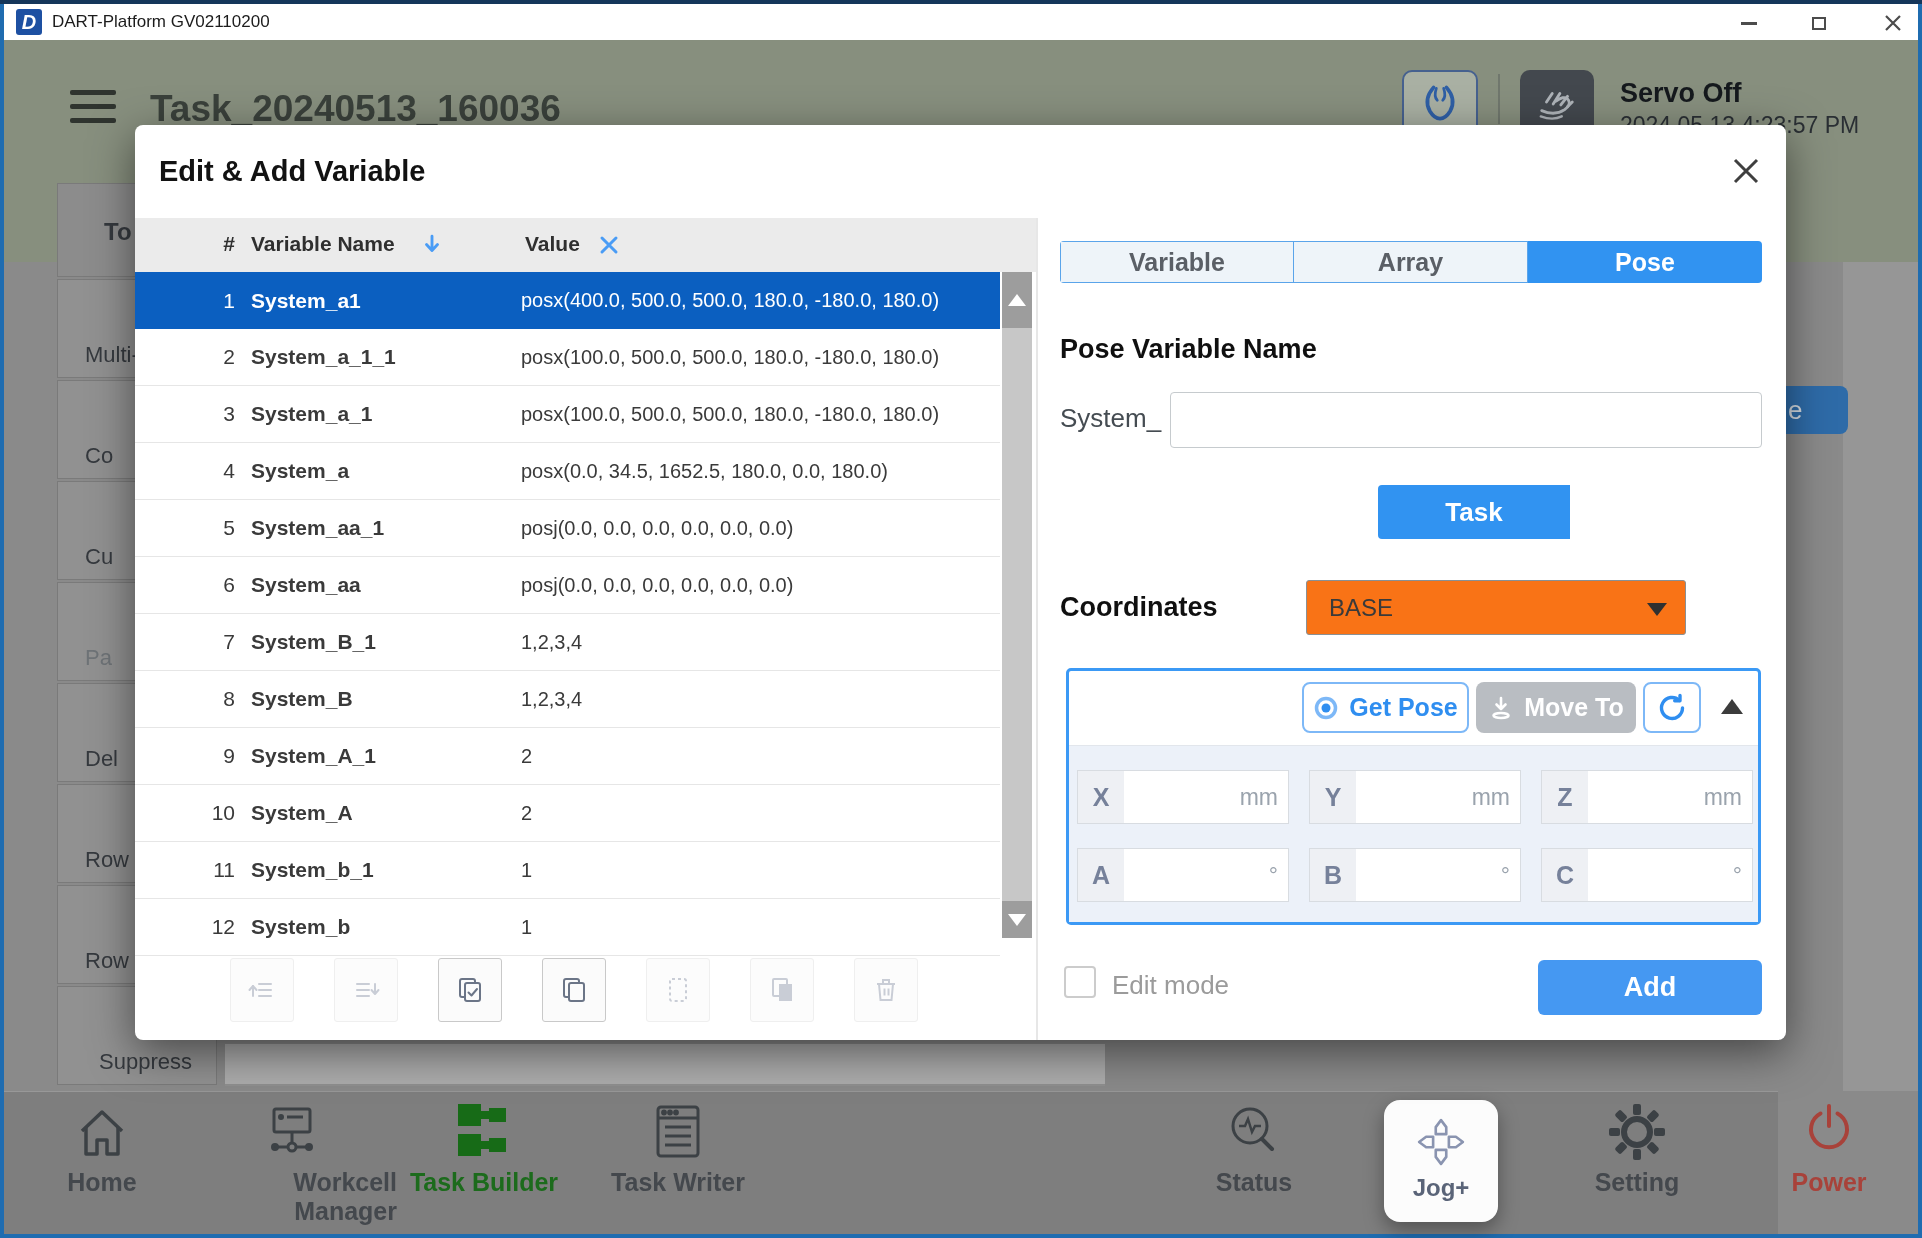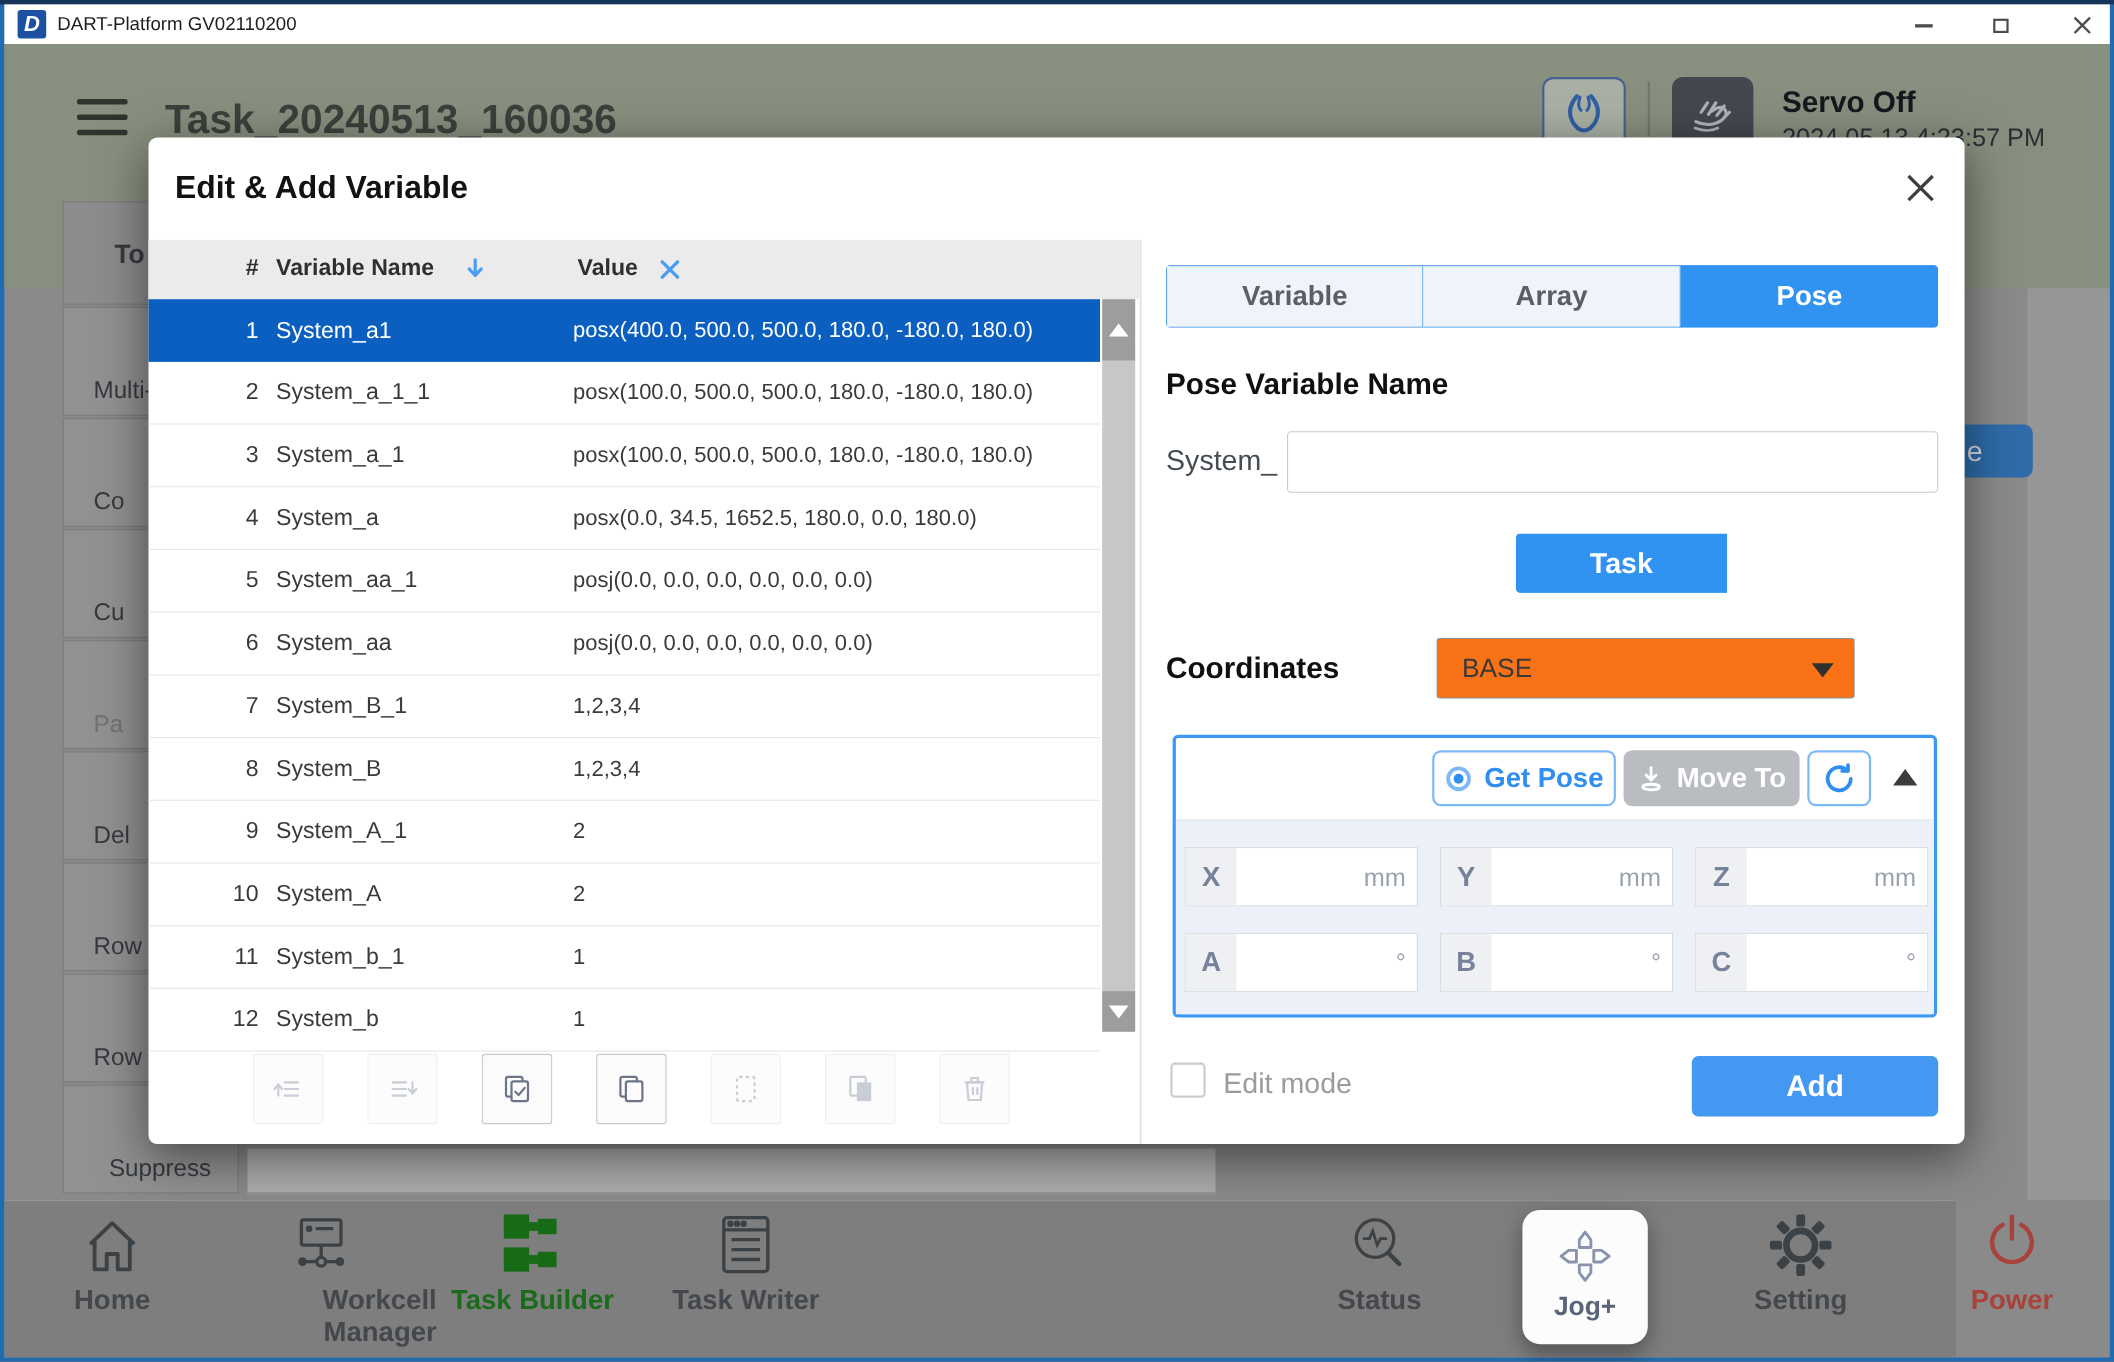--- a/index.html
+++ b/index.html
@@ -57,38 +57,38 @@
   .thead { position:absolute; left:0; top:93px; width:901px; height:54px; background:#EBEBEB; font-size:21px; font-weight:bold; color:#2F2F2F; }
   .thead .h-idx { position:absolute; left:72px; top:14px; width:28px; text-align:right; }
   .thead .h-name { position:absolute; left:116px; top:14px; }
   .thead .h-sort { position:absolute; left:286px; top:15px; }
   .thead .h-val { position:absolute; left:390px; top:14px; }
   .thead .h-x { position:absolute; left:464px; top:17px; }
 
   .rows { position:absolute; left:0; top:147px; width:865px; }
   .trow { height:57px; display:flex; align-items:center; font-size:21px; color:#3A3A3A; border-bottom:1px solid #E6E6E6; }
   .trow .c-n { width:100px; text-align:right; }
-  .trow .c-name { margin-left:16px; width:270px; }
+  .trow .c-name { margin-left:16px; width:270px;font-weight:bold; }
   .trow .c-val { flex:1; font-size:20px; }
   .trow.sel { background:#0B5FC0; color:#fff; border-bottom:none; }
 
   .sb-up, .sb-down { position:absolute; left:867px; width:30px; background:#9D9D9D; display:flex; align-items:center; justify-content:center; }
   .sb-up { top:147px; height:56px; }
   .sb-down { top:776px; height:37px; }
   .sb-track { position:absolute; left:867px; top:203px; width:30px; height:573px; background:#C7C7C7; }
   .tri-up { width:0; height:0; border-left:9px solid transparent; border-right:9px solid transparent; border-bottom:12px solid #fff; }
   .tri-down { width:0; height:0; border-left:9px solid transparent; border-right:9px solid transparent; border-top:12px solid #fff; }
   .divider-v { position:absolute; left:901px; top:93px; width:2px; height:822px; background:#E7E7E7; }
 
   .toolbar { position:absolute; left:95px; top:833px; display:flex; gap:40px; }
   .tbtn { width:64px; height:64px; border-radius:3px; display:flex; align-items:center; justify-content:center;
           background:#FCFCFC; border:1px solid #EFEFEF; color:#C9CDD6; }
   .tbtn.en { background:#FBFBFB; border:1px solid #C9C9C9; color:#6B7587; }
 
-  .tabs { position:absolute; left:925px; top:116px; width:702px; height:57px; display:flex; border-radius:4px; overflow:hidden; }
+  .tabs { position:absolute; left:925px; top:116px; width:702px; height:42px; display:flex; border-radius:4px; overflow:hidden; }
   .tab { width:234px; display:flex; align-items:center; justify-content:center; font-size:25px; font-weight:bold;
          color:#5A5F66; background:#EEF4F9; border:1px solid #5AA4EA; }
   .tab + .tab { border-left:none; }
   .tab.active { background:#3193F1; color:#fff; border:none; }
 
   .pv-heading { position:absolute; left:925px; top:209px; font-size:27px; font-weight:bold; color:#101010; }
   .pv-prefix { position:absolute; left:925px; top:278px; font-size:26px; color:#454C52; }
   .pv-input { position:absolute; left:1035px; top:267px; width:592px; height:56px; border:1px solid #C6CBCE; border-radius:4px;
               font-size:24px; padding:0 14px; font-family:"Liberation Sans",sans-serif; }
   .tj { position:absolute; left:1243px; top:360px; width:384px; height:54px; display:flex; border-radius:4px; overflow:hidden; }

